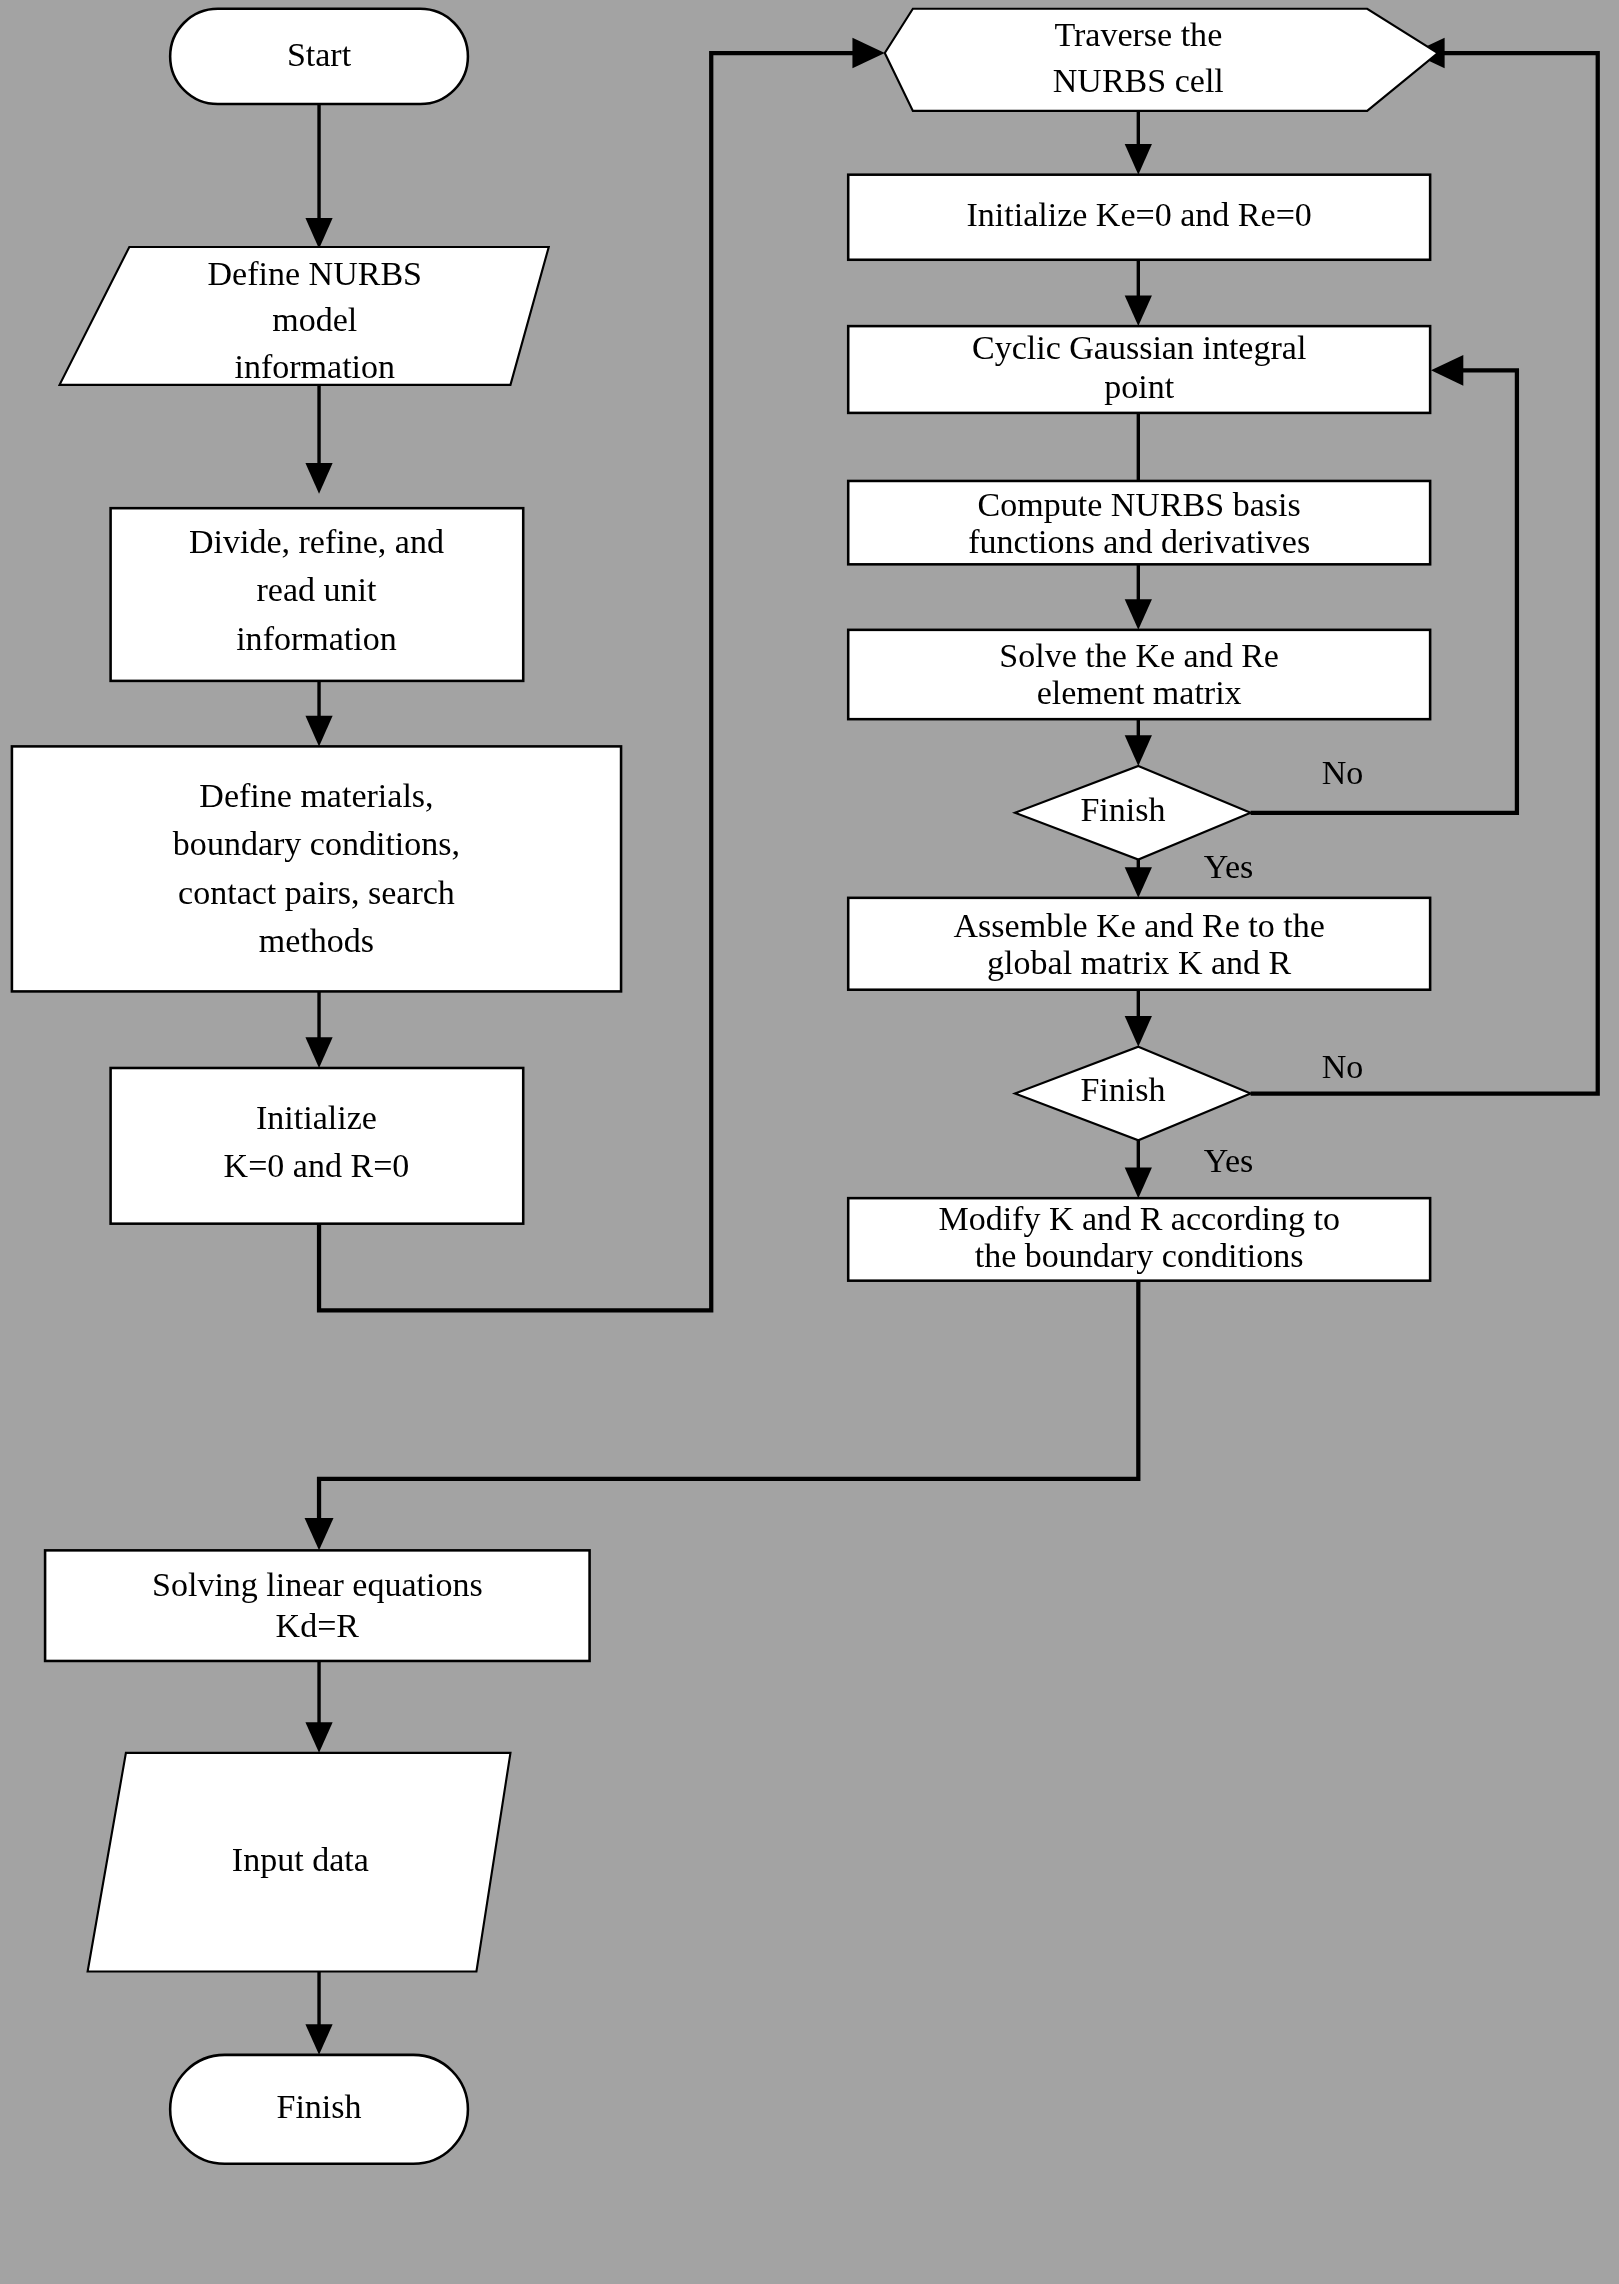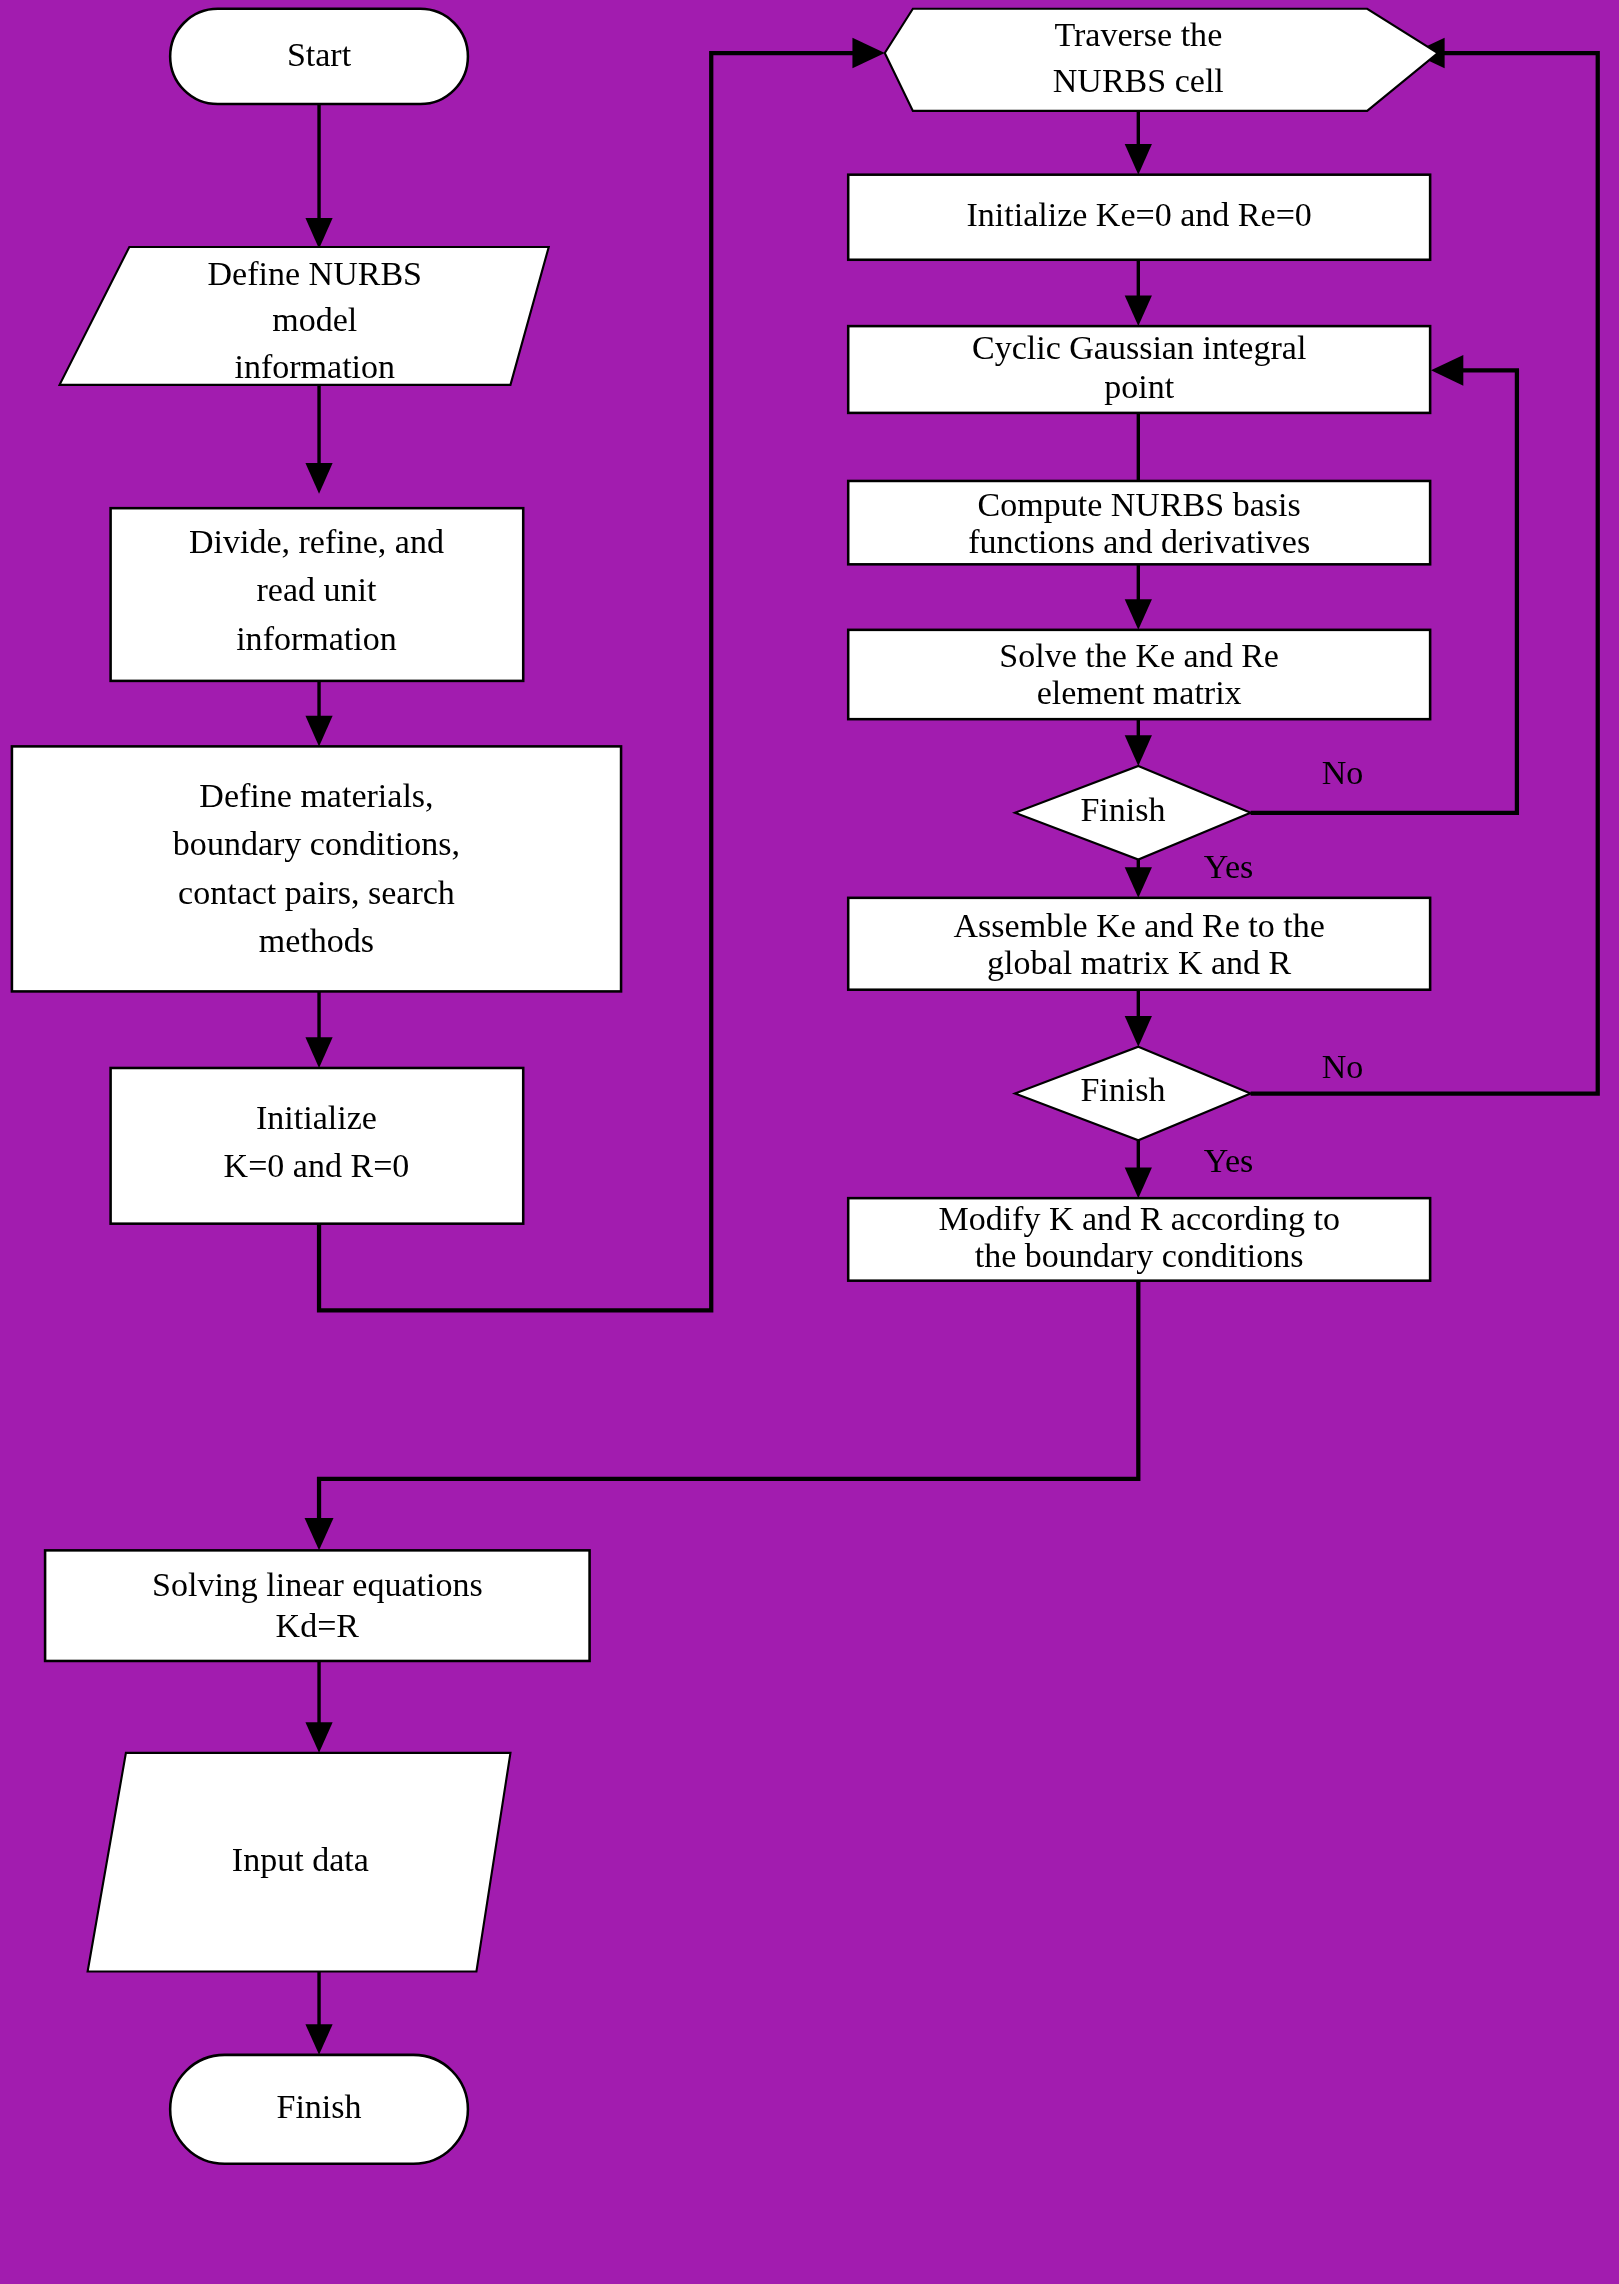--- a/index.html
+++ b/index.html
@@ -7,21 +7,21 @@
     padding: 0;
     background: #ffffff;
   }
   body {
     font-family: "Liberation Serif", "DejaVu Serif", serif;
   }
   #flowchart-root {
     position: relative;
     width: 1619px;
     height: 2284px;
-    background: #a21caf;
+    background: #a3a3a3;
     overflow: hidden;
   }
   svg#flow-svg {
     position: absolute;
     top: 0;
     left: 0;
     width: 1619px;
     height: 2284px;
     display: block;
   }

